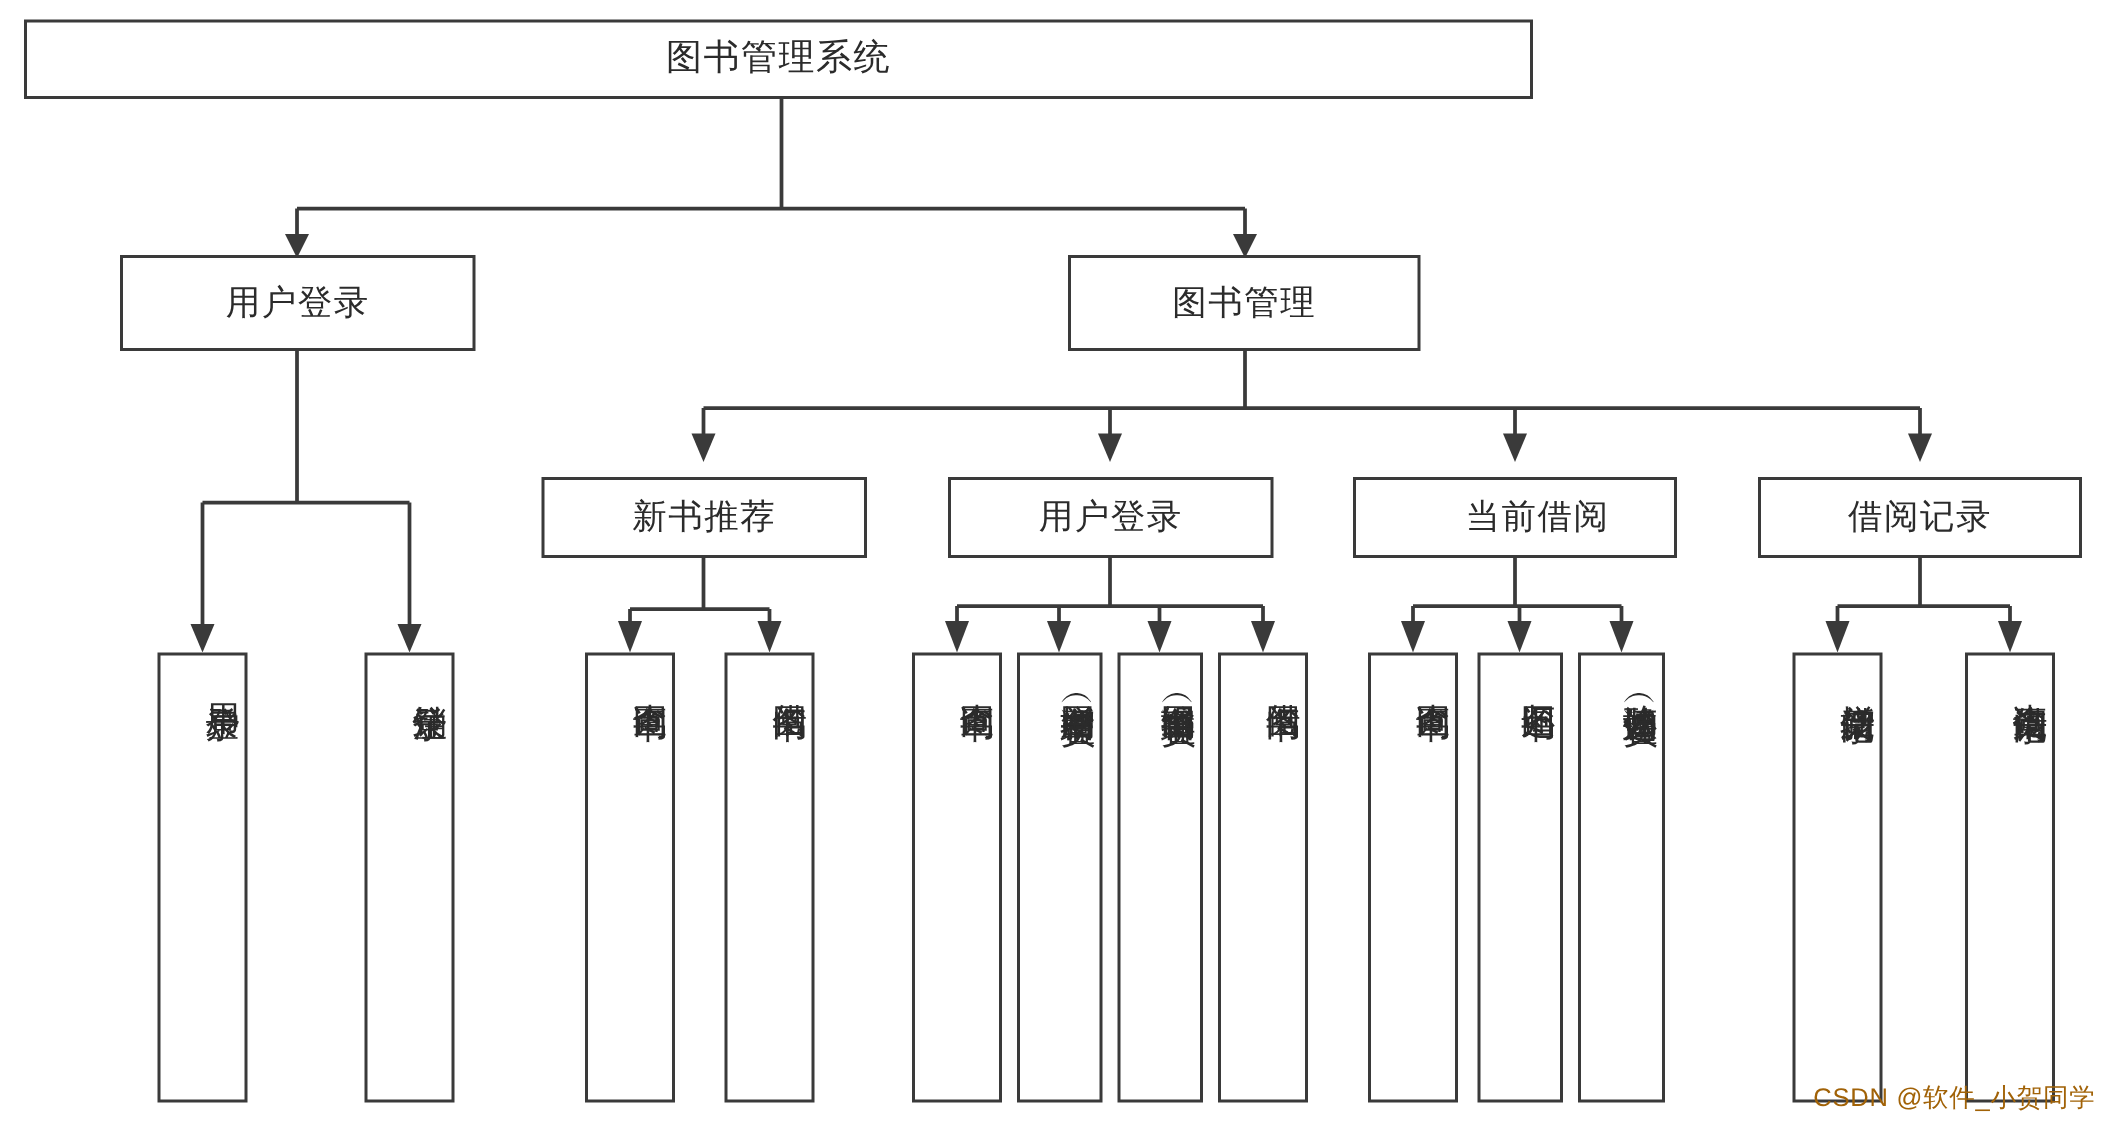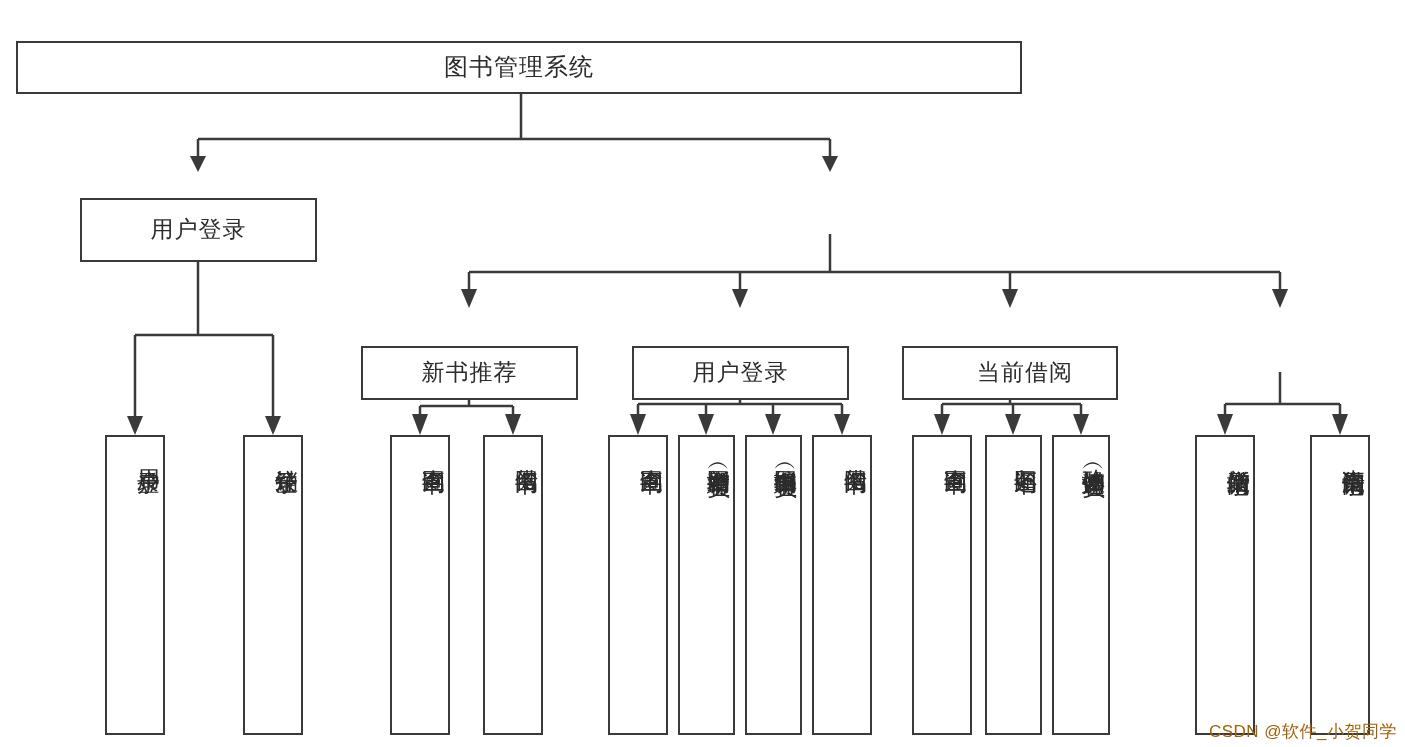--- a/index.html
+++ b/index.html
@@ -24,21 +24,20 @@
     background: #ffffff;
     display: flex;
     align-items: center;
     justify-content: center;
     color: #2b2b2b;
   }
   .node.h {
     font-size: 23px;
     line-height: 1.2;
     letter-spacing: 1px;
-    margin-top: 28px;
   }
   .node.v {
     font-size: 23px;
     line-height: 1.22;
     letter-spacing: 1px;
     writing-mode: vertical-rl;
     text-orientation: upright;
     align-items: flex-start;
     justify-content: flex-start;
     padding-top: 14px;
@@ -146,30 +145,36 @@
     <polygon class="arrowhead" points="1332,414 1348,414 1340,435"></polygon>
   </svg>
 
   <div class="node h" id="root-node" style="left:16px; top:13px; width:1006px; height:53px;">
     <span class="lbl">图书管理系统</span>
   </div>
 
   <div class="node h" style="left:80px; top:170px; width:237px; height:64px;">
     <span class="lbl">用户登录</span>
   </div>
+  <div class="node h" style="left:712px; top:170px; width:235px; height:64px;">
+    <span class="lbl">图书管理</span>
+  </div>
 
   <div class="node h" style="left:361px; top:318px; width:217px; height:54px;">
     <span class="lbl">新书推荐</span>
   </div>
   <div class="node h" style="left:632px; top:318px; width:217px; height:54px;">
     <span class="lbl">用户登录</span>
   </div>
   <div class="node h" style="left:902px; top:318px; width:216px; height:54px;padding-left:30px;">
     <span class="lbl">当前借阅</span>
   </div>
+  <div class="node h" style="left:1172px; top:318px; width:216px; height:54px;">
+    <span class="lbl">借阅记录</span>
+  </div>
 
   <div class="node v" style="left:105px; top:435px; width:60px; height:300px;">
     <span class="lbl">用户登录</span>
   </div>
   <div class="node v" style="left:243px; top:435px; width:60px; height:300px;">
     <span class="lbl">注销登录</span>
   </div>
 
   <div class="node v" style="left:390px; top:435px; width:60px; height:300px;">
     <span class="lbl">查询图书</span>

